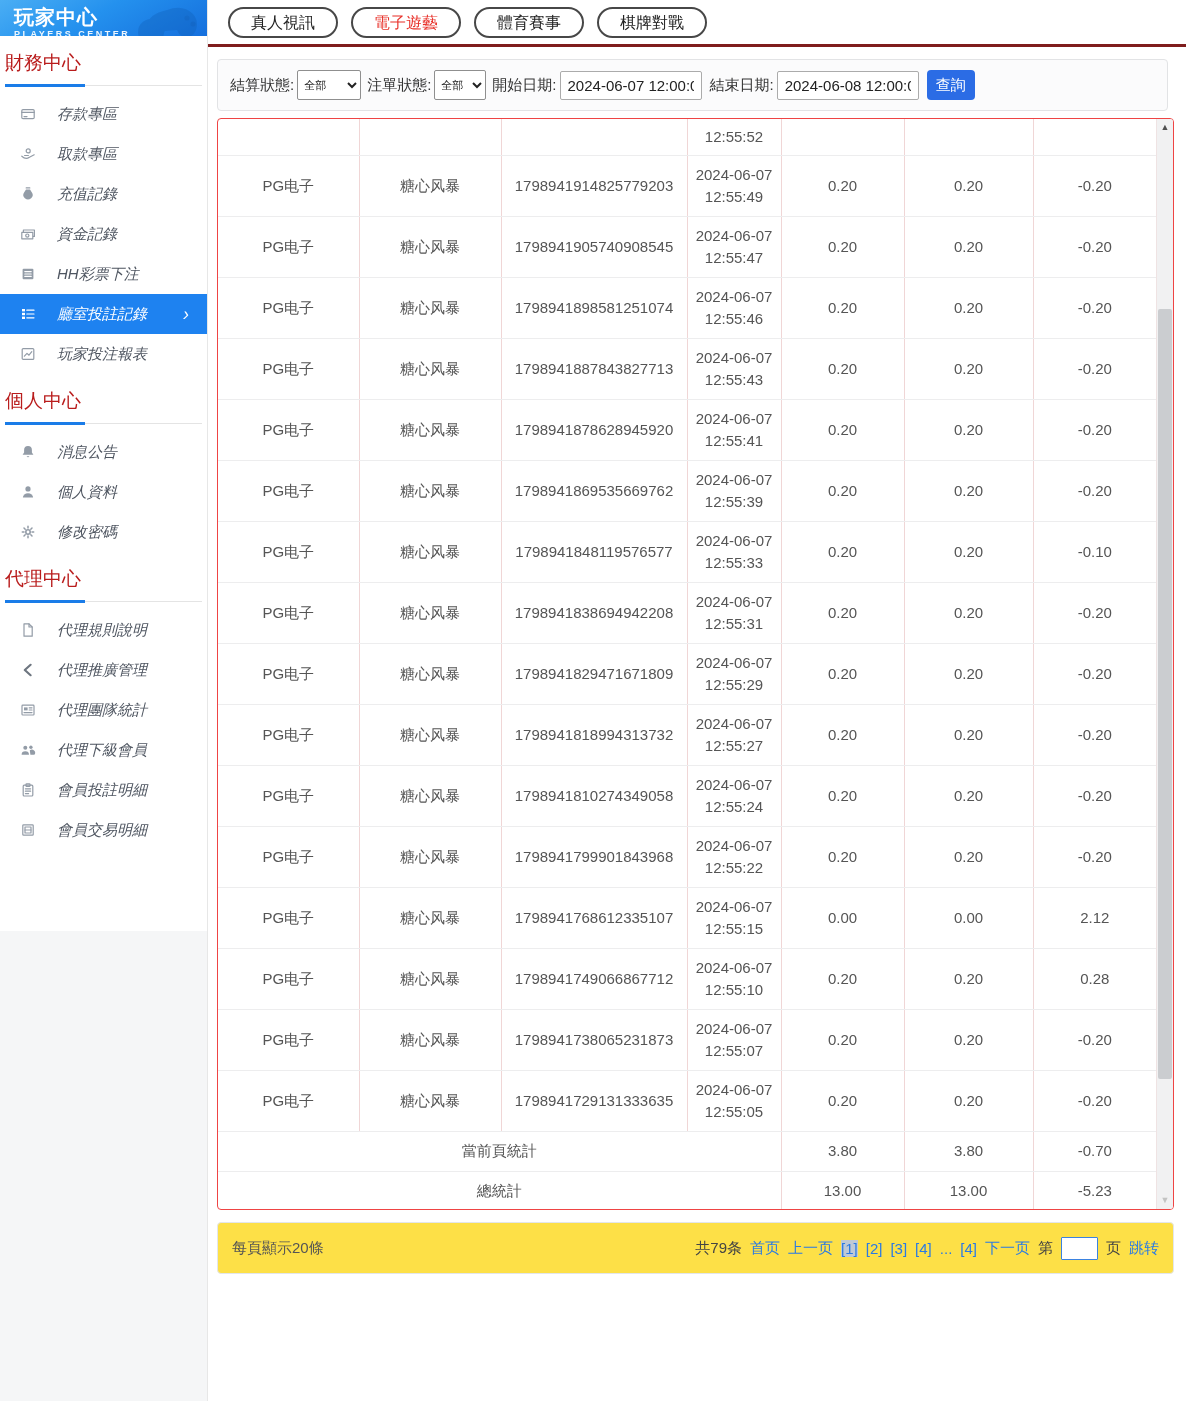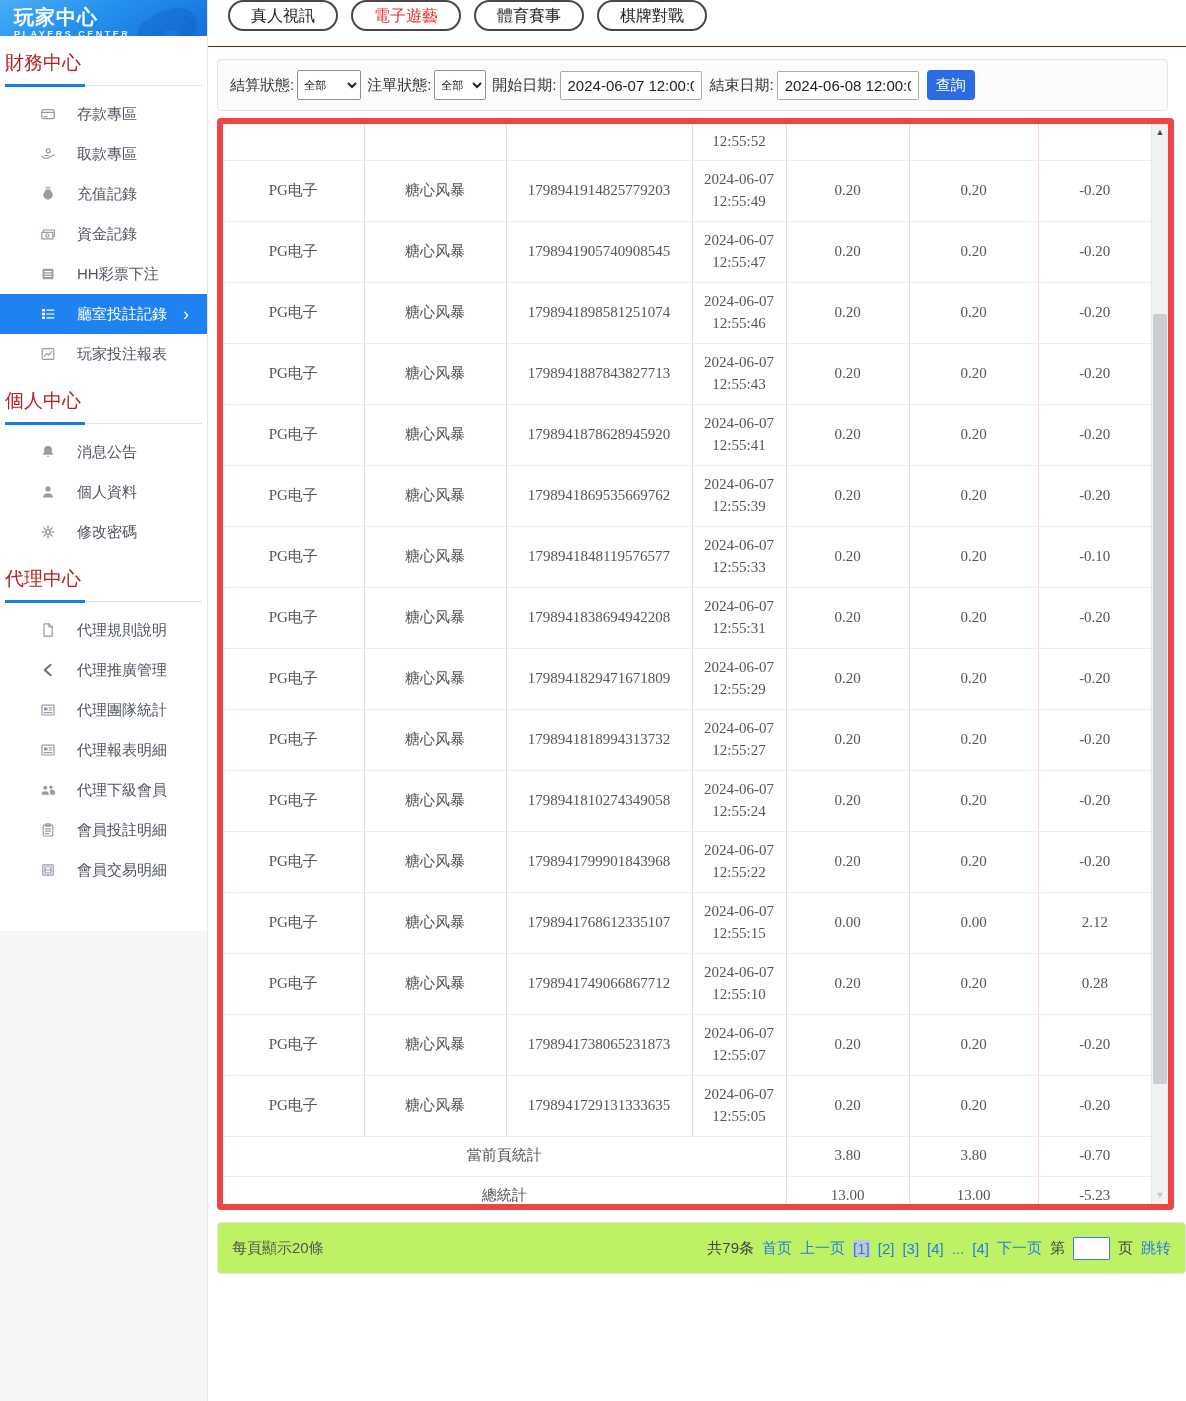--- a/index.html
+++ b/index.html
@@ -15,65 +15,65 @@
   .logo { height:36px; background:linear-gradient(150deg,#4aaef4 0%,#2491ee 45%,#156fdd 100%);
     padding:6px 0 0 14px; position:relative; overflow:hidden; }
   .logo-title { color:#fff; font-size:20px; font-weight:bold; letter-spacing:1px; line-height:23px; }
   .logo-sub { color:rgba(255,255,255,.92); font-size:9px; font-weight:bold; letter-spacing:2.5px; }
   .logo-deco { position:absolute; right:6px; top:2px; opacity:.35; }
   .section-title { margin:14px 0 0 5px; font-size:19px; color:#b91c1c; }
   .section-rule { margin:7px 5px 0 5px; height:3px; background:#e4e4e4; position:relative; }
   .section-rule::before { content:""; position:absolute; left:0; top:0; width:80px; height:3px; background:#1a7ce8; }
   .section-rule { height:1px; margin-top:9px; }
   .section-rule::before { height:3px; top:-1px; }
-  .side-item { height:40px; display:flex; align-items:center; padding-left:40px;
-    font-size:15px; color:#4e5560; cursor:pointer; position:relative; }
+  .side-item { height:40px; display:flex; align-items:center; padding-left:20px;
+    font-size:15px; color:#4e5560; cursor:pointer; position:relative;font-style:italic; }
   .side-item .s-icon { width:16px; height:16px; color:#939ca7; margin-right:21px; flex:0 0 16px; display:inline-flex; }
   .side-item.active { background:#1e82f0; color:#fff; }
   .side-item.active .s-icon { color:#fff; }
   .side-item .chev { position:absolute; right:18px; color:#fff; font-size:18px; line-height:1; }
   .sec-gap { height:8px; }
 
   
   .main { position:absolute; left:208px; top:0; right:0; bottom:0; background:#fff; }
-  .tabbar { height:47px; border-bottom:1px solid #7f1d1d; display:flex; align-items:flex-start; padding-left:20px; background:#fff; }
+  .tabbar { height:47px; border-bottom:3px solid #7f1d1d; display:flex; align-items:center; padding-left:20px; background:#fff; }
   .tab-pill { height:31px; line-height:27px; padding:0 21px; border:2px solid #474747; border-radius:16px;
     background:#fff; font-size:16px; color:#222; margin-right:13px; cursor:pointer;
     font-family:inherit; }
   .tab-pill.active { color:#e8312a; }
 
   .filterbar { margin:12px 18px 0 9px; height:52px; border:1px solid #e2e3e5; border-radius:4px;
     background:#fbfbfc; display:flex; align-items:center; padding:0 12px; font-size:15px; color:#333; }
   .filterbar label { margin-right:3px; }
   .filterbar select { height:30px; font-size:11px; font-family:inherit; color:#222;
     border:1px solid #8f8f8f; border-radius:2px; background:#fff; margin-right:6px; padding:0 2px; }
   .filterbar input[type=text] { height:29px; width:142px; border:1px solid #ababab; border-radius:2px;
     font-size:15px; font-family:inherit; color:#222; padding:0 7px; margin-right:8px; background:#fff; }
   .btn-query { height:30px; width:48px; background:#2b6ce5; color:#fff; border:none; border-radius:4px;
     font-size:15px; font-family:inherit; cursor:pointer; }
 
-  .table-panel { margin:7px 12px 0 9px; height:1092px; border:6px solid #ef4444; border-radius:4px;
-    position:relative; overflow:hidden; background:#fff;font-family:Liberation Serif, serif; }
+  .table-panel { margin:7px 12px 0 9px; height:1092px; border:1px solid #ef4444; border-radius:4px;
+    position:relative; overflow:hidden; background:#fff; }
   .table-wrap { position:absolute; left:0; top:0; right:17px; bottom:0; overflow:hidden; }
   table.bets { border-collapse:collapse; table-layout:fixed; width:100%; font-size:15px; color:#555; }
   table.bets td { border-right:1px solid #f0d6d6; border-bottom:1px solid #ededee;
     text-align:center; vertical-align:middle; height:61px; line-height:1.45; padding:2px; overflow:hidden; }
   table.bets tr.partial td { height:36px; }
   table.bets tr.summary td { height:40px; }
   table.bets td:last-child { border-right:none; }
 
   
   .vscroll { position:absolute; top:0; right:0; bottom:0; width:17px; background:#f1f1f2; border-left:1px solid #efe3e3; }
   .vs-up,.vs-down { position:absolute; left:0; width:100%; height:17px; text-align:center; font-size:9px; line-height:17px; cursor:pointer; }
   .vs-up { top:0; color:#4f4f4f; }
   .vs-down { bottom:0; color:#c3c3c3; }
   .vs-thumb { position:absolute; left:1px; right:1px; top:190px; height:770px; background:#cbcdd0; border-radius:2px; cursor:pointer; }
 
-  .pagebar { margin:12px 0 0 9px; height:52px; border:1px solid #e3e6ea; border-radius:4px;
-    background:#bef264; display:flex; align-items:center; justify-content:space-between;
+  .pagebar { margin:12px 12px 0 9px; height:52px; border:1px solid #e3e6ea; border-radius:4px;
+    background:#fde047; display:flex; align-items:center; justify-content:space-between;
     padding:0 14px; font-size:15px; color:#555; }
   .pg-right { display:flex; align-items:center; gap:8px; }
   .pg-link { color:#2a7ae4; cursor:pointer; text-decoration:none; }
   .pg-page { color:#2a7ae4; cursor:pointer; }
   .pg-page.current { background:#bfc9d6; }
   .pg-jump-input { width:37px; height:23px; border:1px solid #3b82e0; border-radius:1px; background:#fff;
     font-size:14px; font-family:inherit; padding:0 3px; }
   .pg-dark { color:#444; }
 </style>
 </head>
@@ -217,30 +217,20 @@
       </div>
       <div class="side-item">
         <span class="s-icon">
           <svg viewBox="0 0 16 16" width="16" height="16" fill="none" stroke="currentColor" stroke-width="1.2" stroke-linecap="round" stroke-linejoin="round">
             <rect x="2" y="3.2" width="12" height="9.8" rx="0.8"></rect>
             <rect x="4" y="5.4" width="3.6" height="3" fill="currentColor" stroke="none"></rect>
             <path d="M9.2 5.8 H12 M9.2 8 H12 M4 10.6 H12"></path>
           </svg>
         </span>
         <span>代理團隊統計</span>
-      </div>
-      <div class="side-item">
-        <span class="s-icon">
-          <svg viewBox="0 0 16 16" width="16" height="16" fill="none" stroke="currentColor" stroke-width="1.2" stroke-linecap="round" stroke-linejoin="round">
-            <rect x="2" y="3.2" width="12" height="9.8" rx="0.8"></rect>
-            <rect x="4" y="5.4" width="3.6" height="3" fill="currentColor" stroke="none"></rect>
-            <path d="M9.2 5.8 H12 M9.2 8 H12 M4 10.6 H12"></path>
-          </svg>
-        </span>
-        <span>代理報表明細</span>
       </div>
       <div class="side-item">
         <span class="s-icon">
           <svg viewBox="0 0 16 16" width="16" height="16" fill="none" stroke="currentColor" stroke-width="1.2" stroke-linecap="round" stroke-linejoin="round">
             <circle cx="5.3" cy="5.7" r="2" fill="currentColor" stroke="none"></circle>
             <path d="M1.6 12.7 a3.7 3.4 0 0 1 7.4 0 Z" fill="currentColor" stroke="none"></path>
             <circle cx="10.9" cy="5.3" r="1.7" fill="currentColor" stroke="none"></circle>
             <path d="M9.8 8.3 a3.2 3.2 0 0 1 4.6 4.4 H10.4 Z" fill="currentColor" stroke="none"></path>
           </svg>
         </span>

